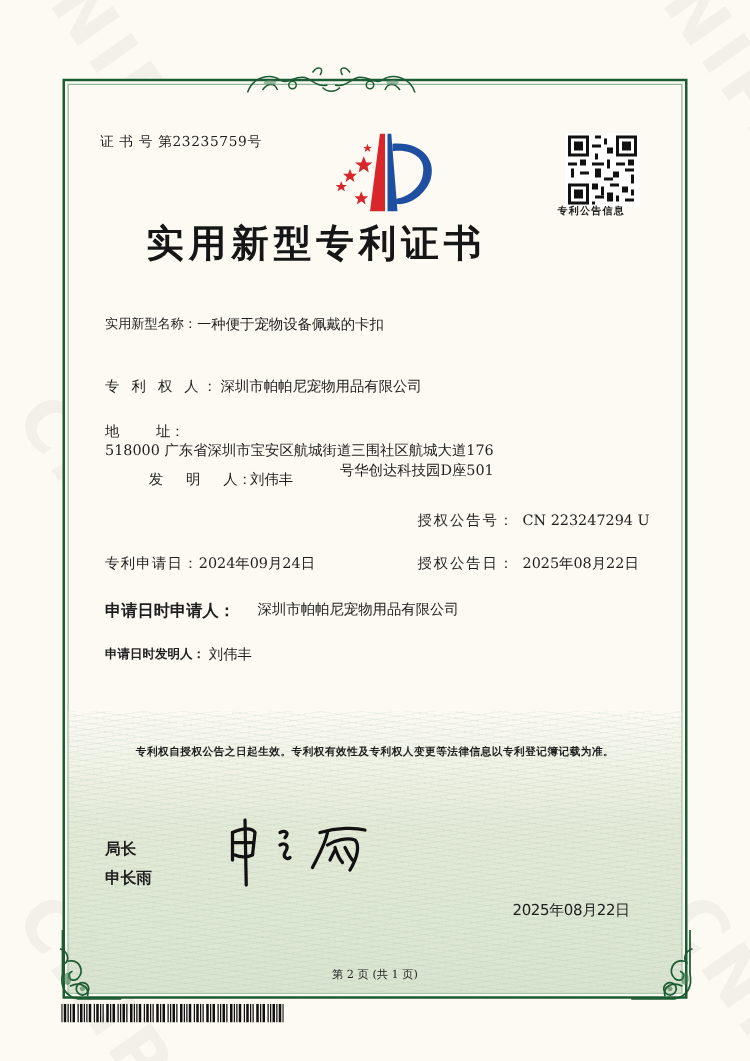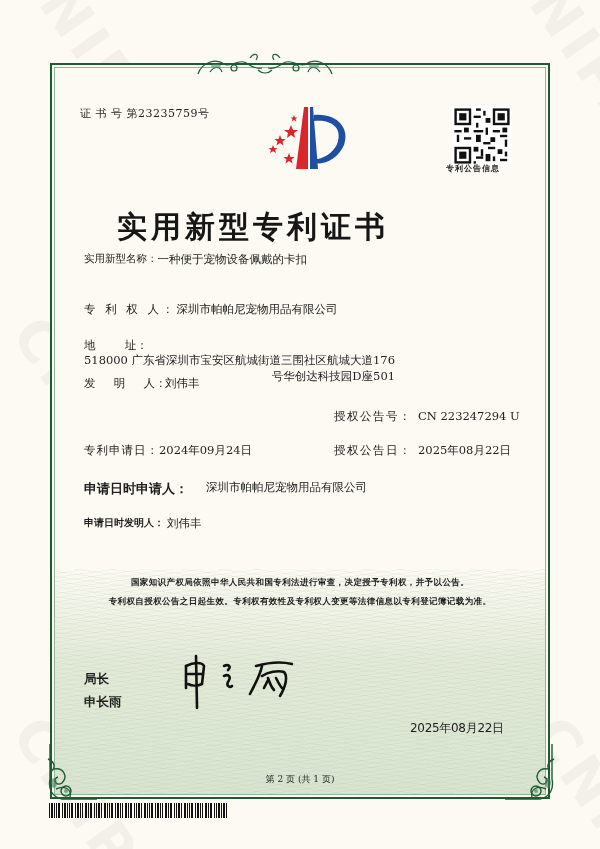--- a/index.html
+++ b/index.html
@@ -74,21 +74,20 @@
   .logo {
     position: absolute; left: 258px; top: 103px;
     width: 94px; height: 72px;
   }
   .title {
     position: absolute; left: 0; top: 175px; width: 506px;
     text-align: center;
     font-family: "DejaVu Sans", sans-serif;
     font-size: 30px; font-weight: bold; letter-spacing: 4px;
     color: #161616;
-    margin-top: 32px;
   }
   .field {
     position: absolute;
     font-size: 11.5px;
     white-space: nowrap;
     display: flex;
   }
   .field .lbl { display: inline-block; }
   .field .val { display: inline-block; }
   .sans { font-family: "DejaVu Sans", sans-serif; }
@@ -261,21 +260,21 @@
     <div style="display:flex;flex-direction:column;">
       <span class="lbl" style="white-space:pre; width:81px;">地        址：</span>
       <span class="val">518000 广东省深圳市宝安区航城街道三围社区航城大道176</span>
     </div>
     <div style="padding-left:81px; margin-top:1px;text-align:right;">
       <span class="val">号华创达科技园D座501</span>
     </div>
   </div>
 
   <div class="field" style="left:84px; top:376px;">
-    <span class="lbl" style="white-space:pre; width:81px;">发     明     人：</span>
+    <span class="lbl" style="white-space:pre; width:81px;margin-left:35px;">发     明     人：</span>
     <span class="val">刘伟丰</span>
   </div>
 
   <div class="field" style="left:334px; top:409px;">
     <span class="lbl" style="letter-spacing:1.5px; margin-right:6px;">授权公告号：</span>
     <span class="val">CN 223247294 U</span>
   </div>
 
   <div class="field" style="left:84px; top:443px;">
     <span class="lbl" style="letter-spacing:1px;">专利申请日：</span>
@@ -289,21 +288,20 @@
   <div class="field sans" style="left:84px; top:480px;">
     <span class="lbl" style="font-size:13px; font-weight:bold; margin-right:18px;">申请日时申请人：</span>
     <span class="val">深圳市帕帕尼宠物用品有限公司</span>
   </div>
 
   <div class="field sans" style="left:84px; top:516px;">
     <span class="lbl" style="font-size:10px; font-weight:bold; margin-right:3px;">申请日时发明人：</span>
     <span class="val">刘伟丰</span>
   </div>
 
-  <div class="decl" style="top:577px;">国家知识产权局依照中华人民共和国专利法进行审查，决定授予专利权，并予以公告。</div>
   <div class="decl" style="top:596px;">专利权自授权公告之日起生效。专利权有效性及专利权人变更等法律信息以专利登记簿记载为准。</div>
 
   <div class="director-title" style="top:671px;">局长</div>
   <div class="director-name" style="top:694px;">申长雨</div>
 
   <svg class="signature" viewBox="0 0 130 60">
     <g fill="none" stroke="#111" stroke-width="2.6" stroke-linecap="round" stroke-linejoin="round">
       <path d="M6 14 L6 36"></path>
       <path d="M6 14 C 14 10, 22 10, 24 14 L 22 32 C 18 34, 12 34, 8 32"></path>
       <path d="M8 22 L 22 22"></path>

